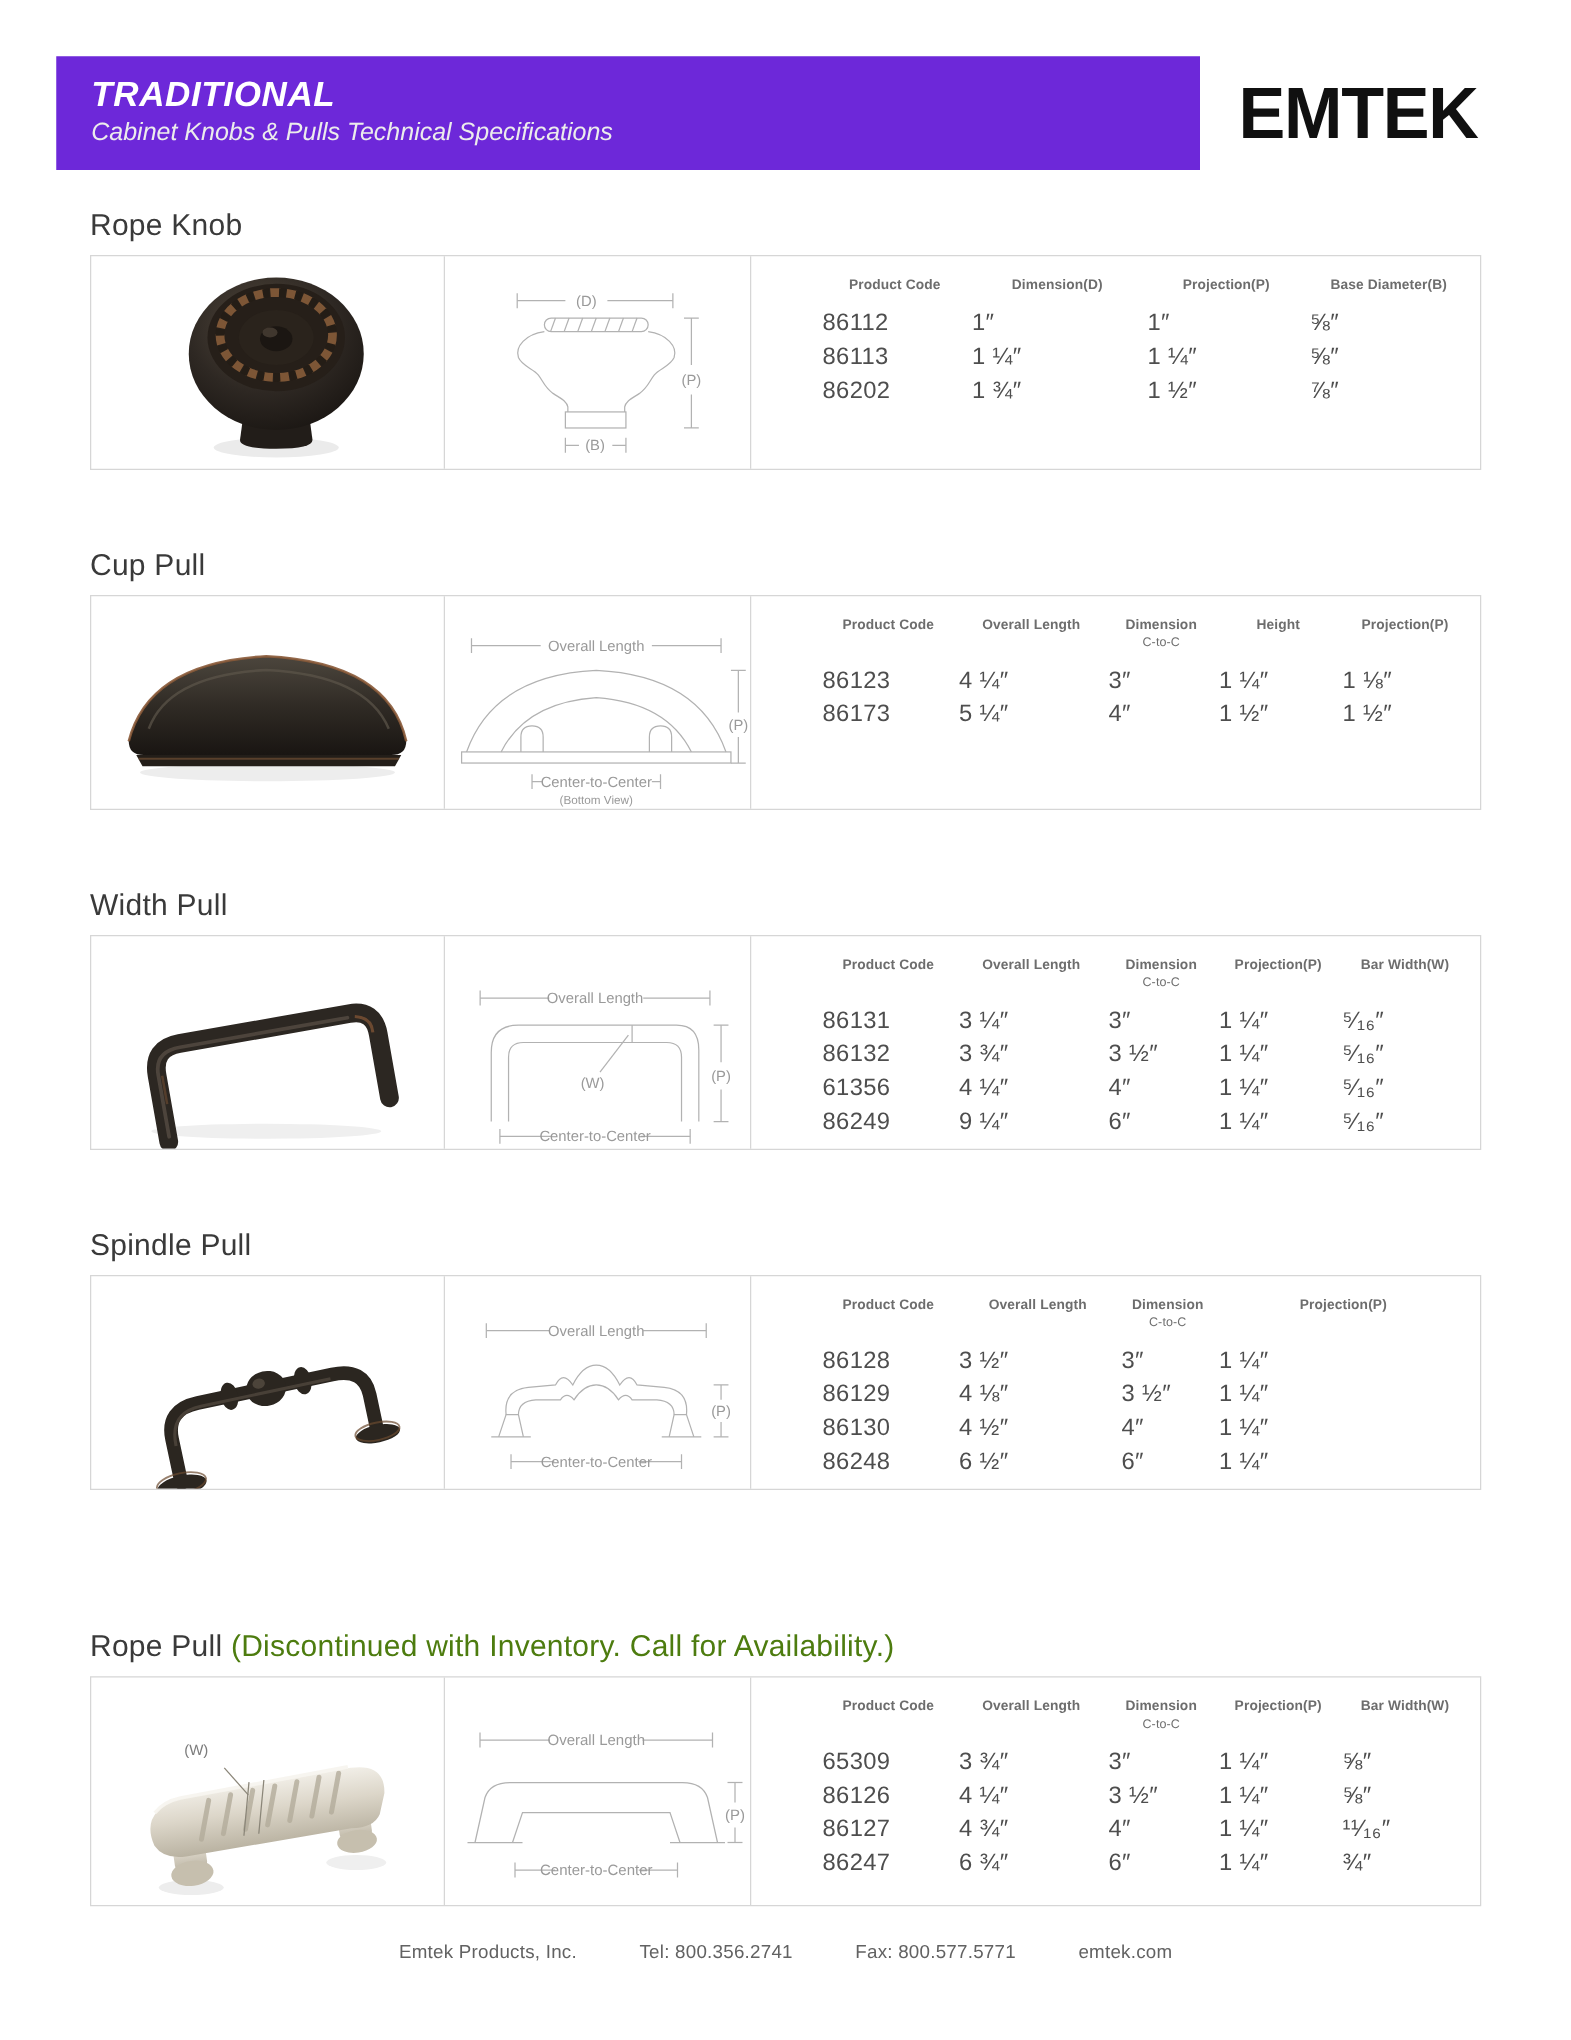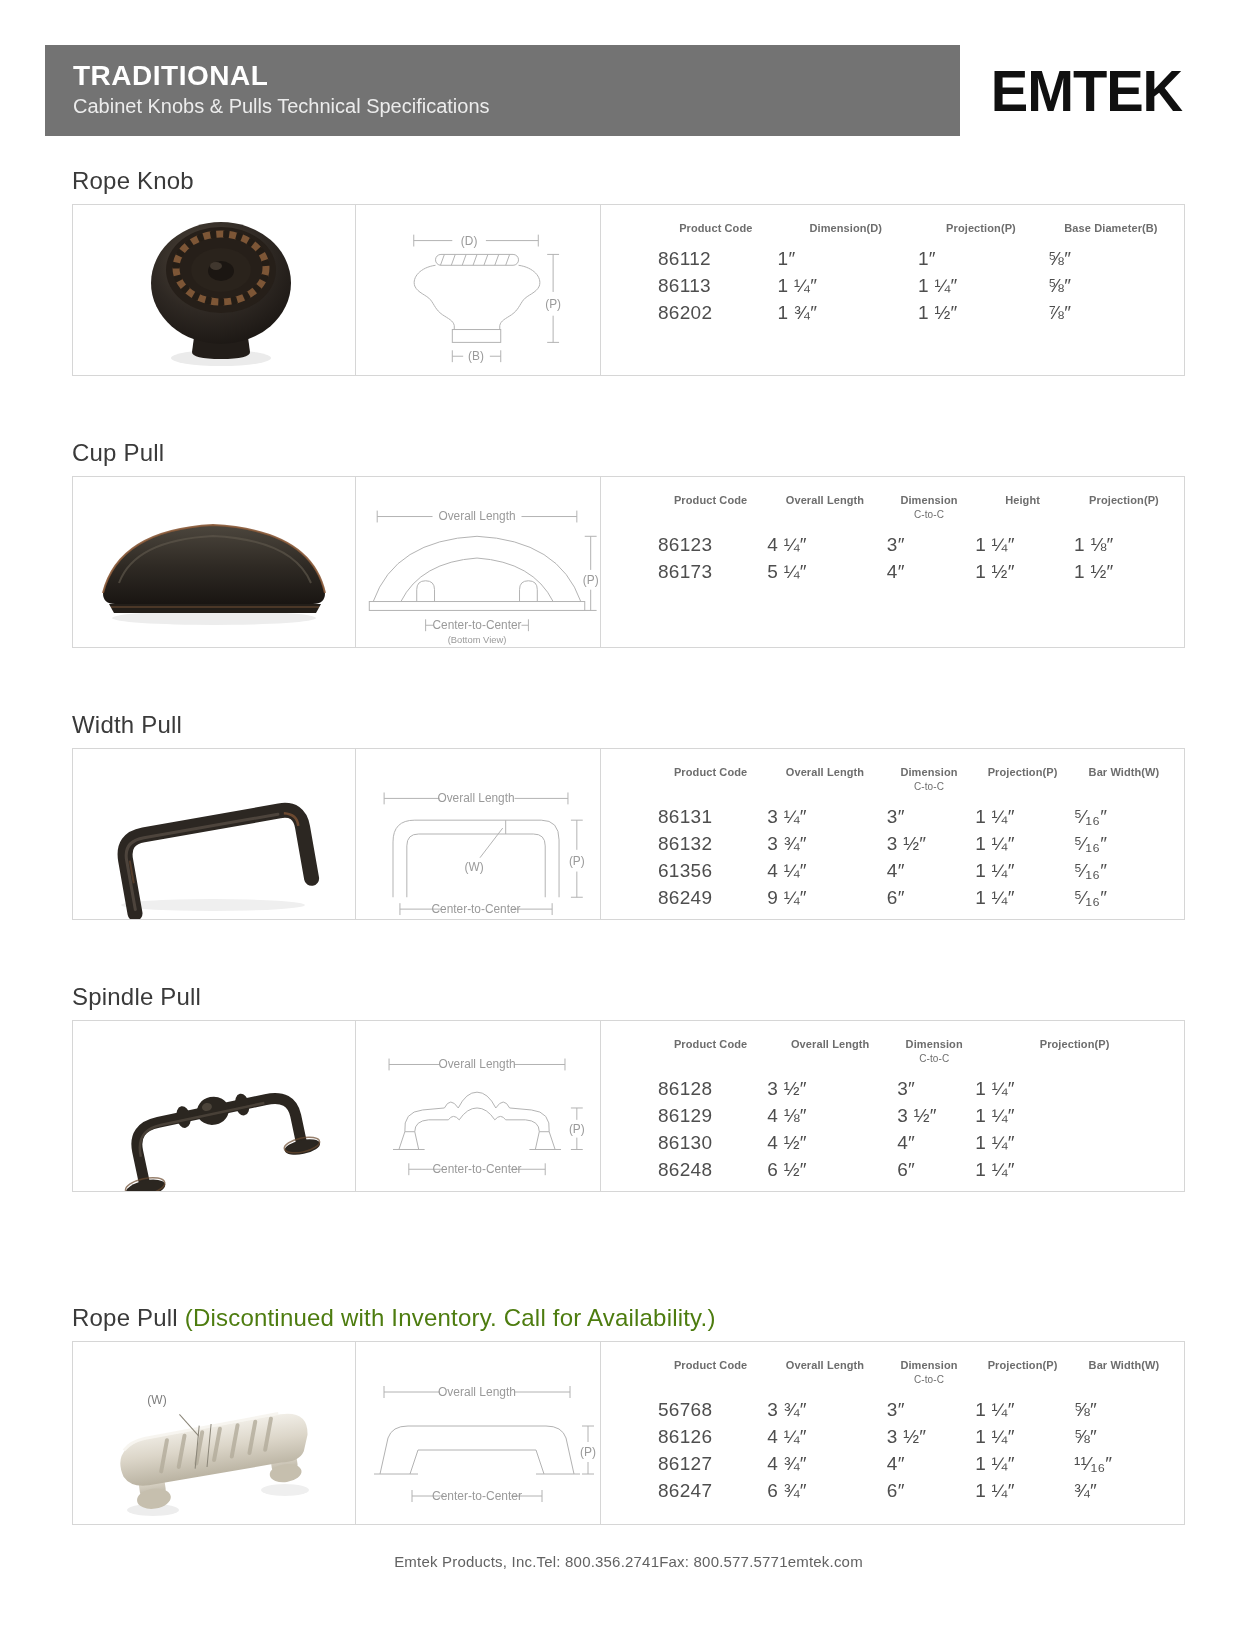--- a/index.html
+++ b/index.html
@@ -5,21 +5,21 @@
   * { margin:0; padding:0; box-sizing:border-box; }
   html,body { background:#ffffff; }
   body {
     width:1257px; height:1632px; margin:0 auto; position:relative;
     font-family:"Liberation Sans", sans-serif; color:#3f3f3f;
   }
   .page { width:1257px; height:1632px; position:relative; overflow:hidden; }
 
   
   .banner-row { display:flex; margin:45px 45px 0 45px; height:91px; }
-  .banner { background:#737373; flex:0 0 915px; padding:15px 0 0 28px; }
+  .banner { background:#6d28d9; flex:0 0 915px; padding:15px 0 0 28px;font-style:italic; }
   .banner .title { color:#ffffff; font-size:28px; font-weight:bold; letter-spacing:0.5px; line-height:1.15; }
   .banner .subtitle { color:#ececec; font-size:20px; font-weight:normal; margin-top:3px; }
   .brand { flex:1; display:flex; align-items:center; justify-content:flex-end; padding-right:30px;text-align:right; }
   .brand .logo {
     font-size:52px; font-weight:bold; color:#101010; letter-spacing:-1px;
     transform:scale(1.08,1.12); transform-origin:right center; white-space:nowrap;
   }
 
   
   .section { margin:0 72px; }
@@ -56,21 +56,21 @@
   .t-spindle th:nth-child(3){width:15%} .t-spindle th:nth-child(4){width:39%}
 
   
   .diag line, .diag path, .diag rect { stroke:#b2b2b2; stroke-width:1; fill:none; }
   .diag text { fill:#9a9a9a; font-size:12px; font-family:"Liberation Sans", sans-serif; stroke:none; }
   .diag text.small { font-size:9.5px; }
 
   
   .footer { position:absolute; left:0; right:0; top:1553px; text-align:center;
             font-size:15px; color:#626262; letter-spacing:0.2px; }
-  .footer span { margin:0 0; }
+  .footer span { margin:0 25px; }
 </style>
 </head>
 <body>
 
 <div class="page">
 
   <div class="banner-row">
     <div class="banner">
       <div class="title">TRADITIONAL</div>
       <div class="subtitle">Cabinet Knobs &amp; Pulls Technical Specifications</div>
@@ -571,21 +571,21 @@
                 <th>
                   <div class="th-main">Projection(P)</div>
                 </th>
                 <th>
                   <div class="th-main">Bar Width(W)</div>
                 </th>
               </tr>
             </thead>
             <tbody>
               <tr>
-                <td>56768</td>
+                <td>65309</td>
                 <td>3 ¾″</td>
                 <td>3″</td>
                 <td>1 ¼″</td>
                 <td>⅝″</td>
               </tr>
               <tr>
                 <td>86126</td>
                 <td>4 ¼″</td>
                 <td>3 ½″</td>
                 <td>1 ¼″</td>

